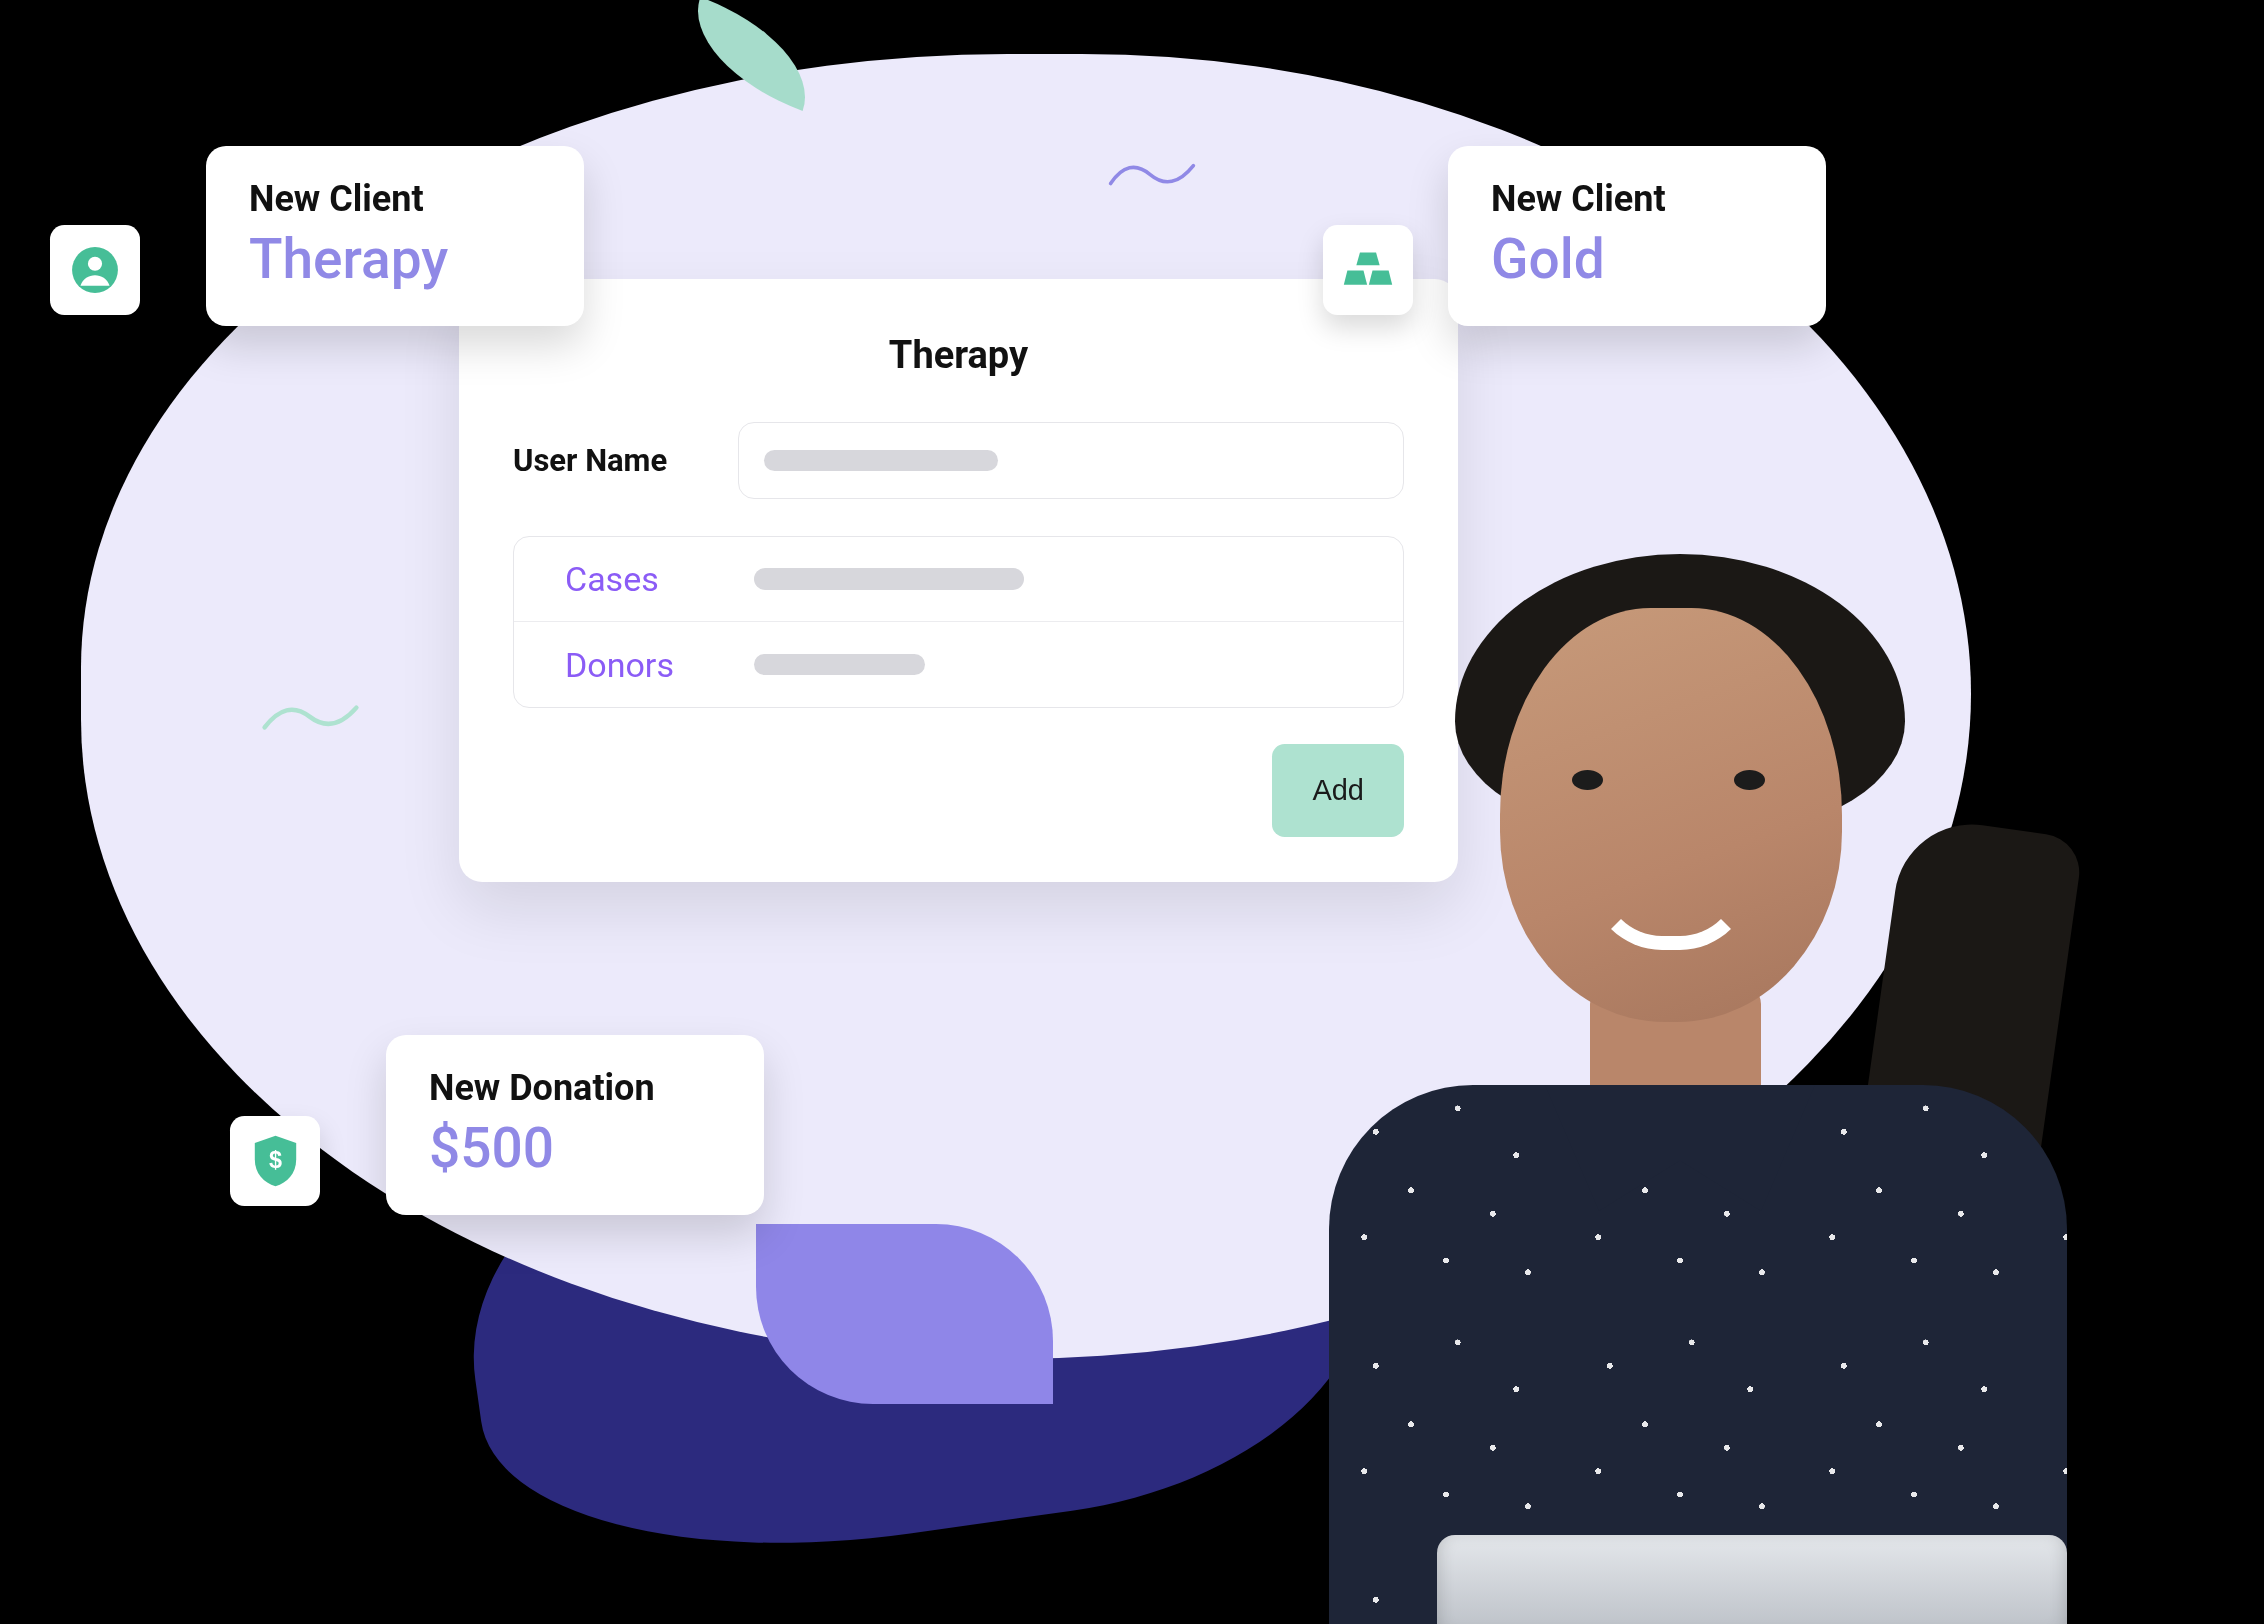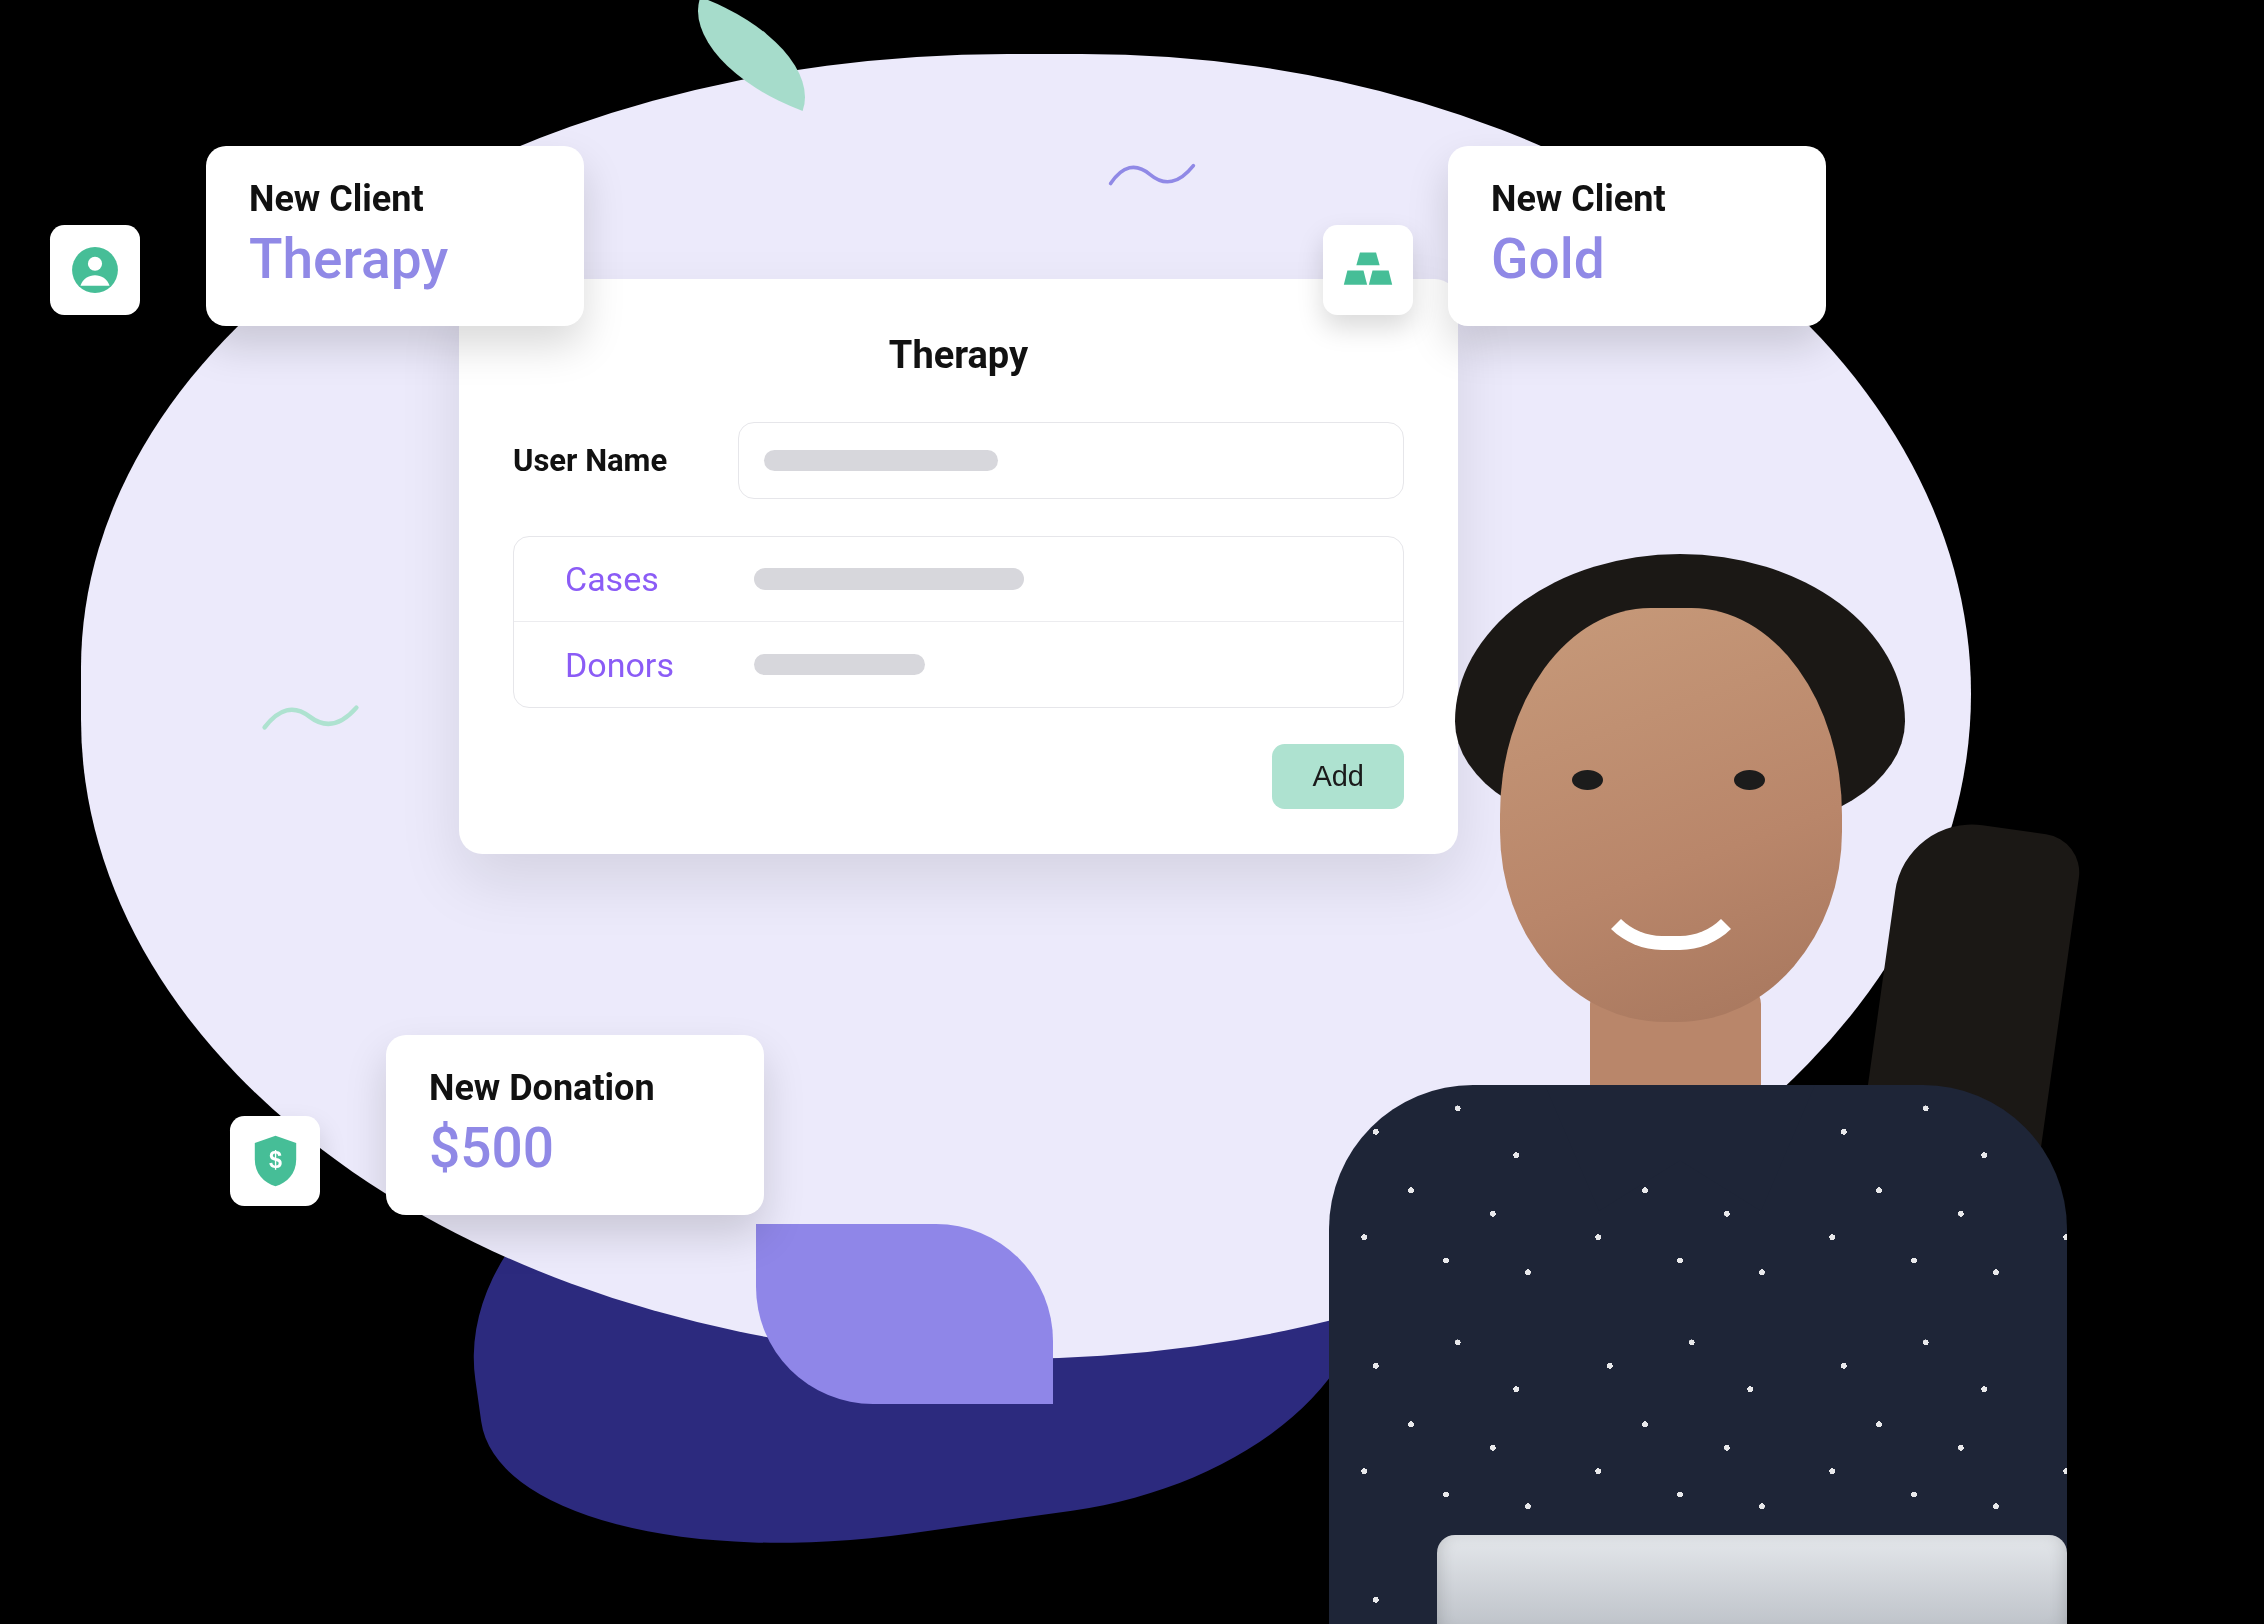--- a/index.html
+++ b/index.html
@@ -183,21 +183,21 @@
     margin-left: 24px;
   }
   .panel-footer {
     display: flex;
     justify-content: flex-end;
   }
   .add-btn {
     background: #AEE2D0;
     border: none;
     border-radius: 12.6px;
-    padding: 16px 40px;
+    padding: 30px 40px;
     font-size: 29px;
     font-weight: 500;
     color: #1a1a1a;
     cursor: pointer;
   }
 
   
   .person {
     position: absolute;
     right: 108px;

